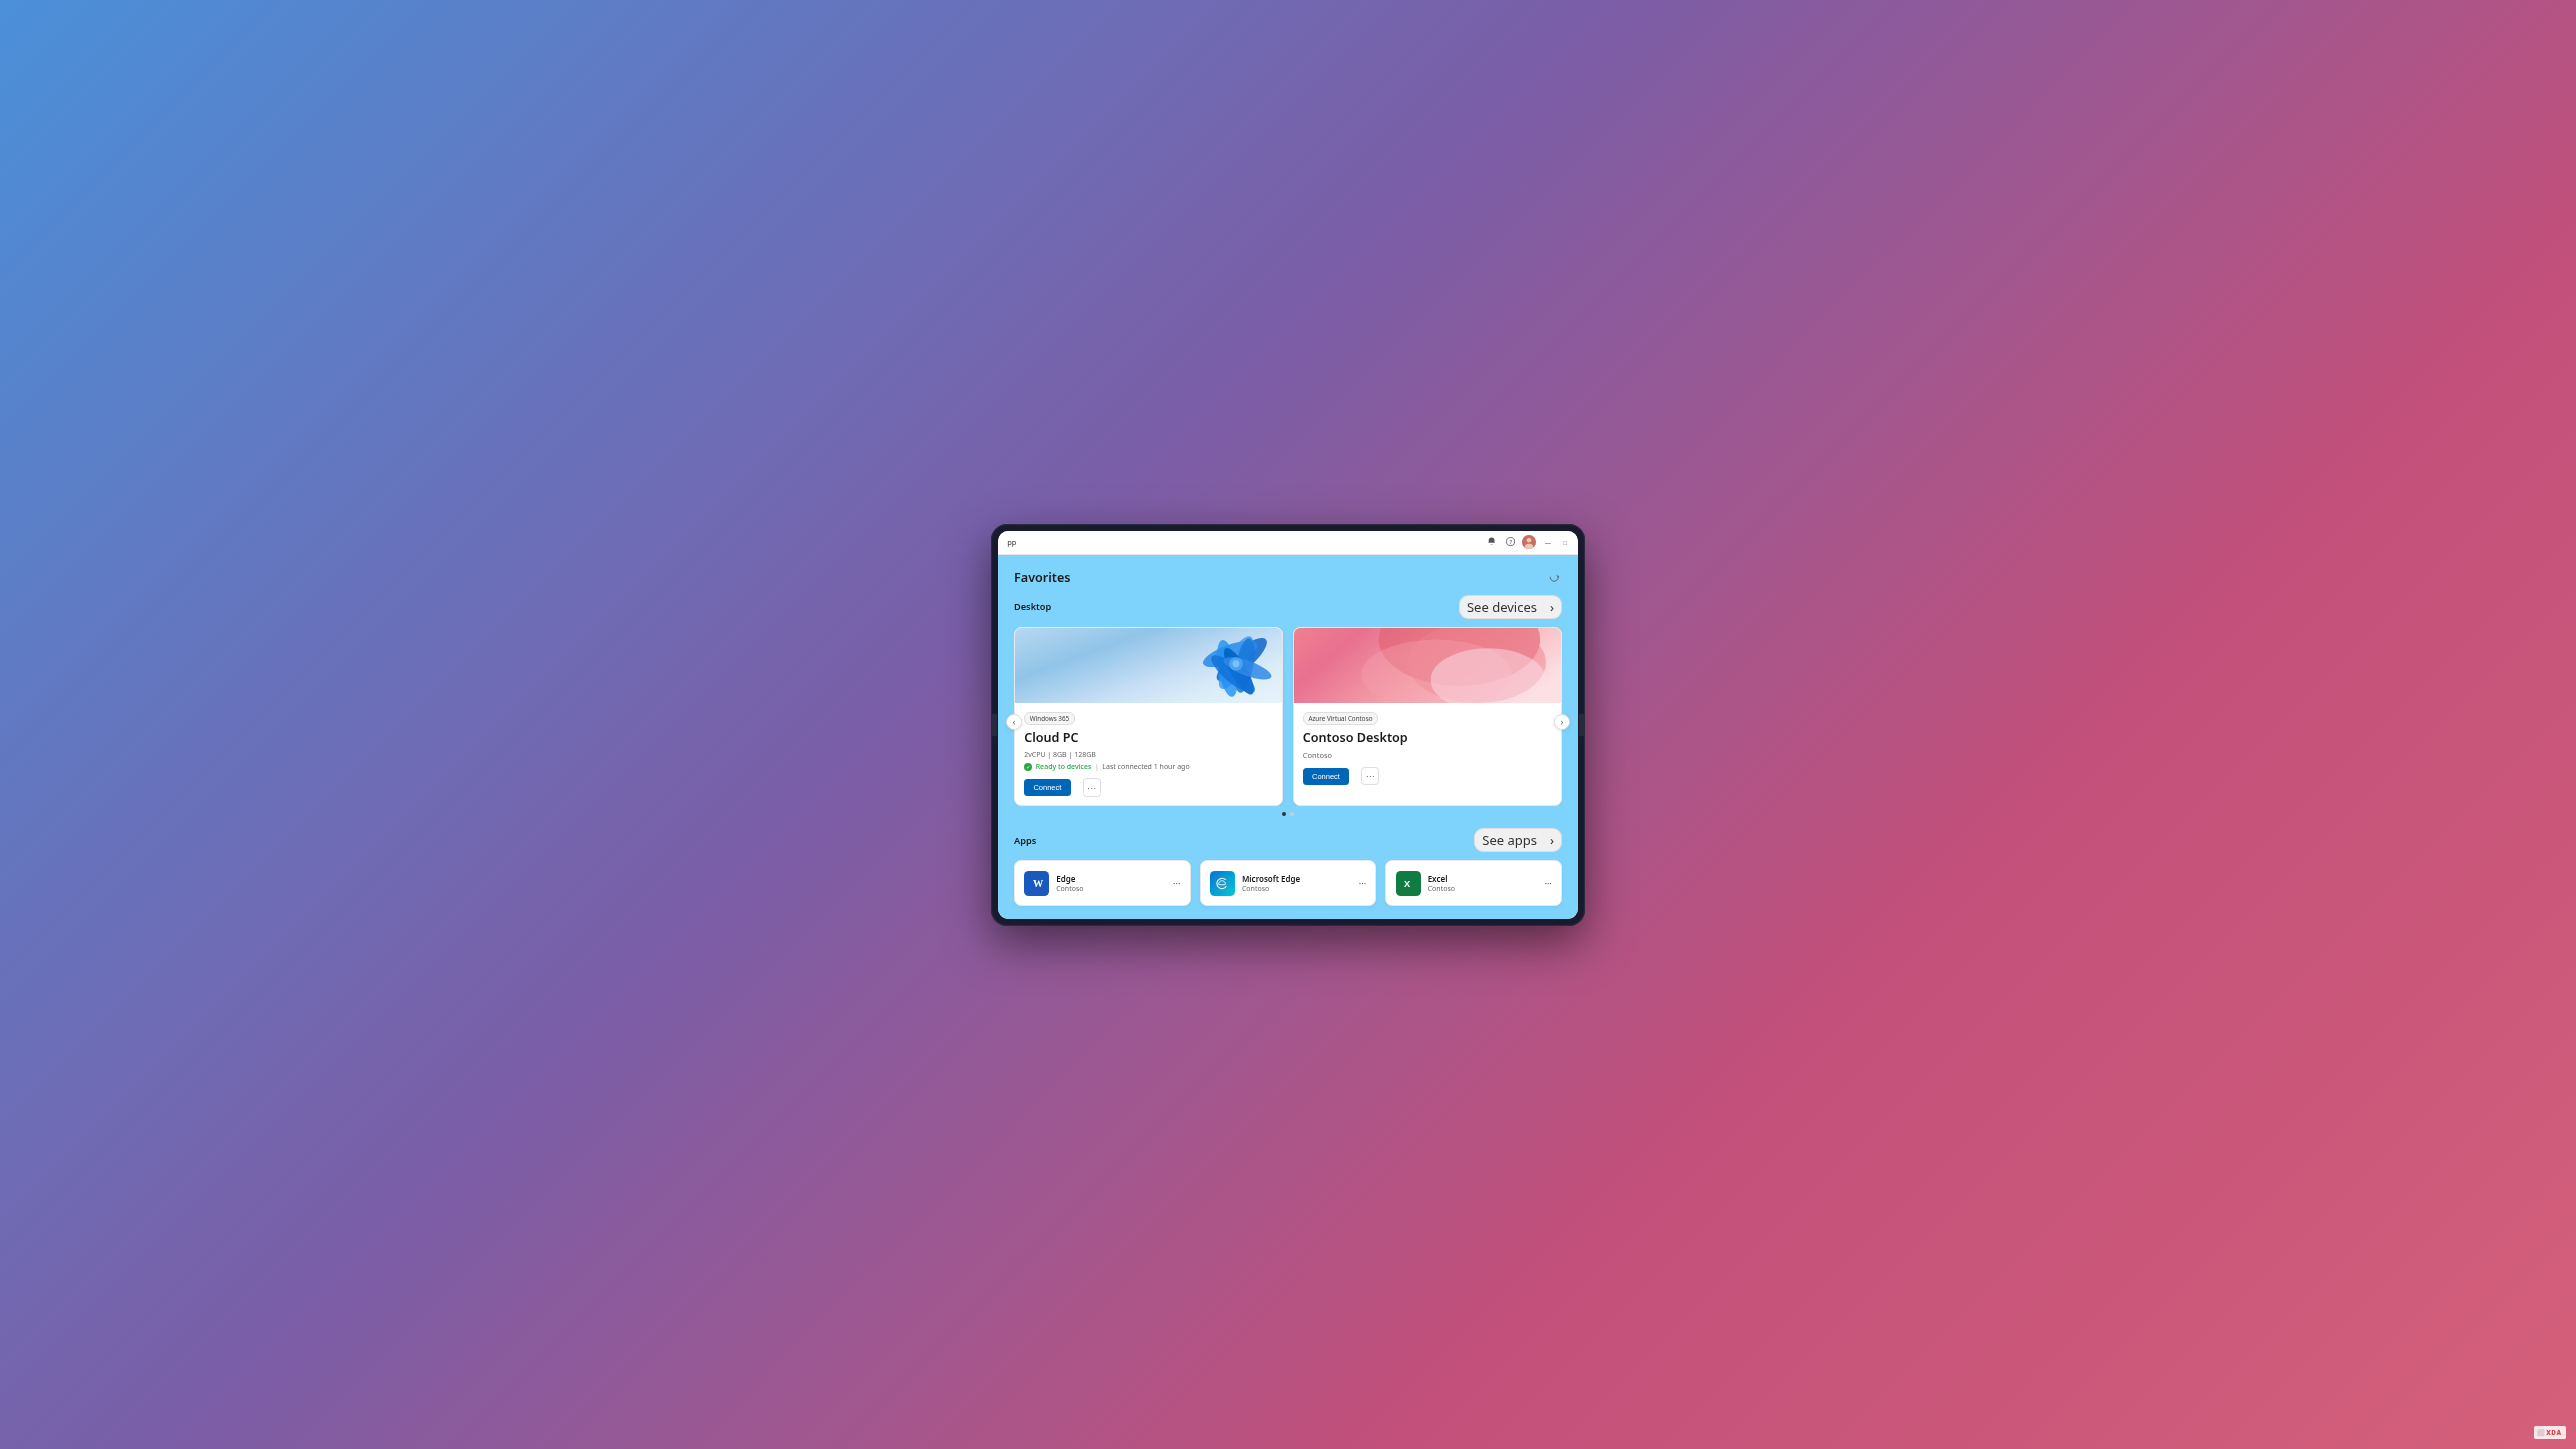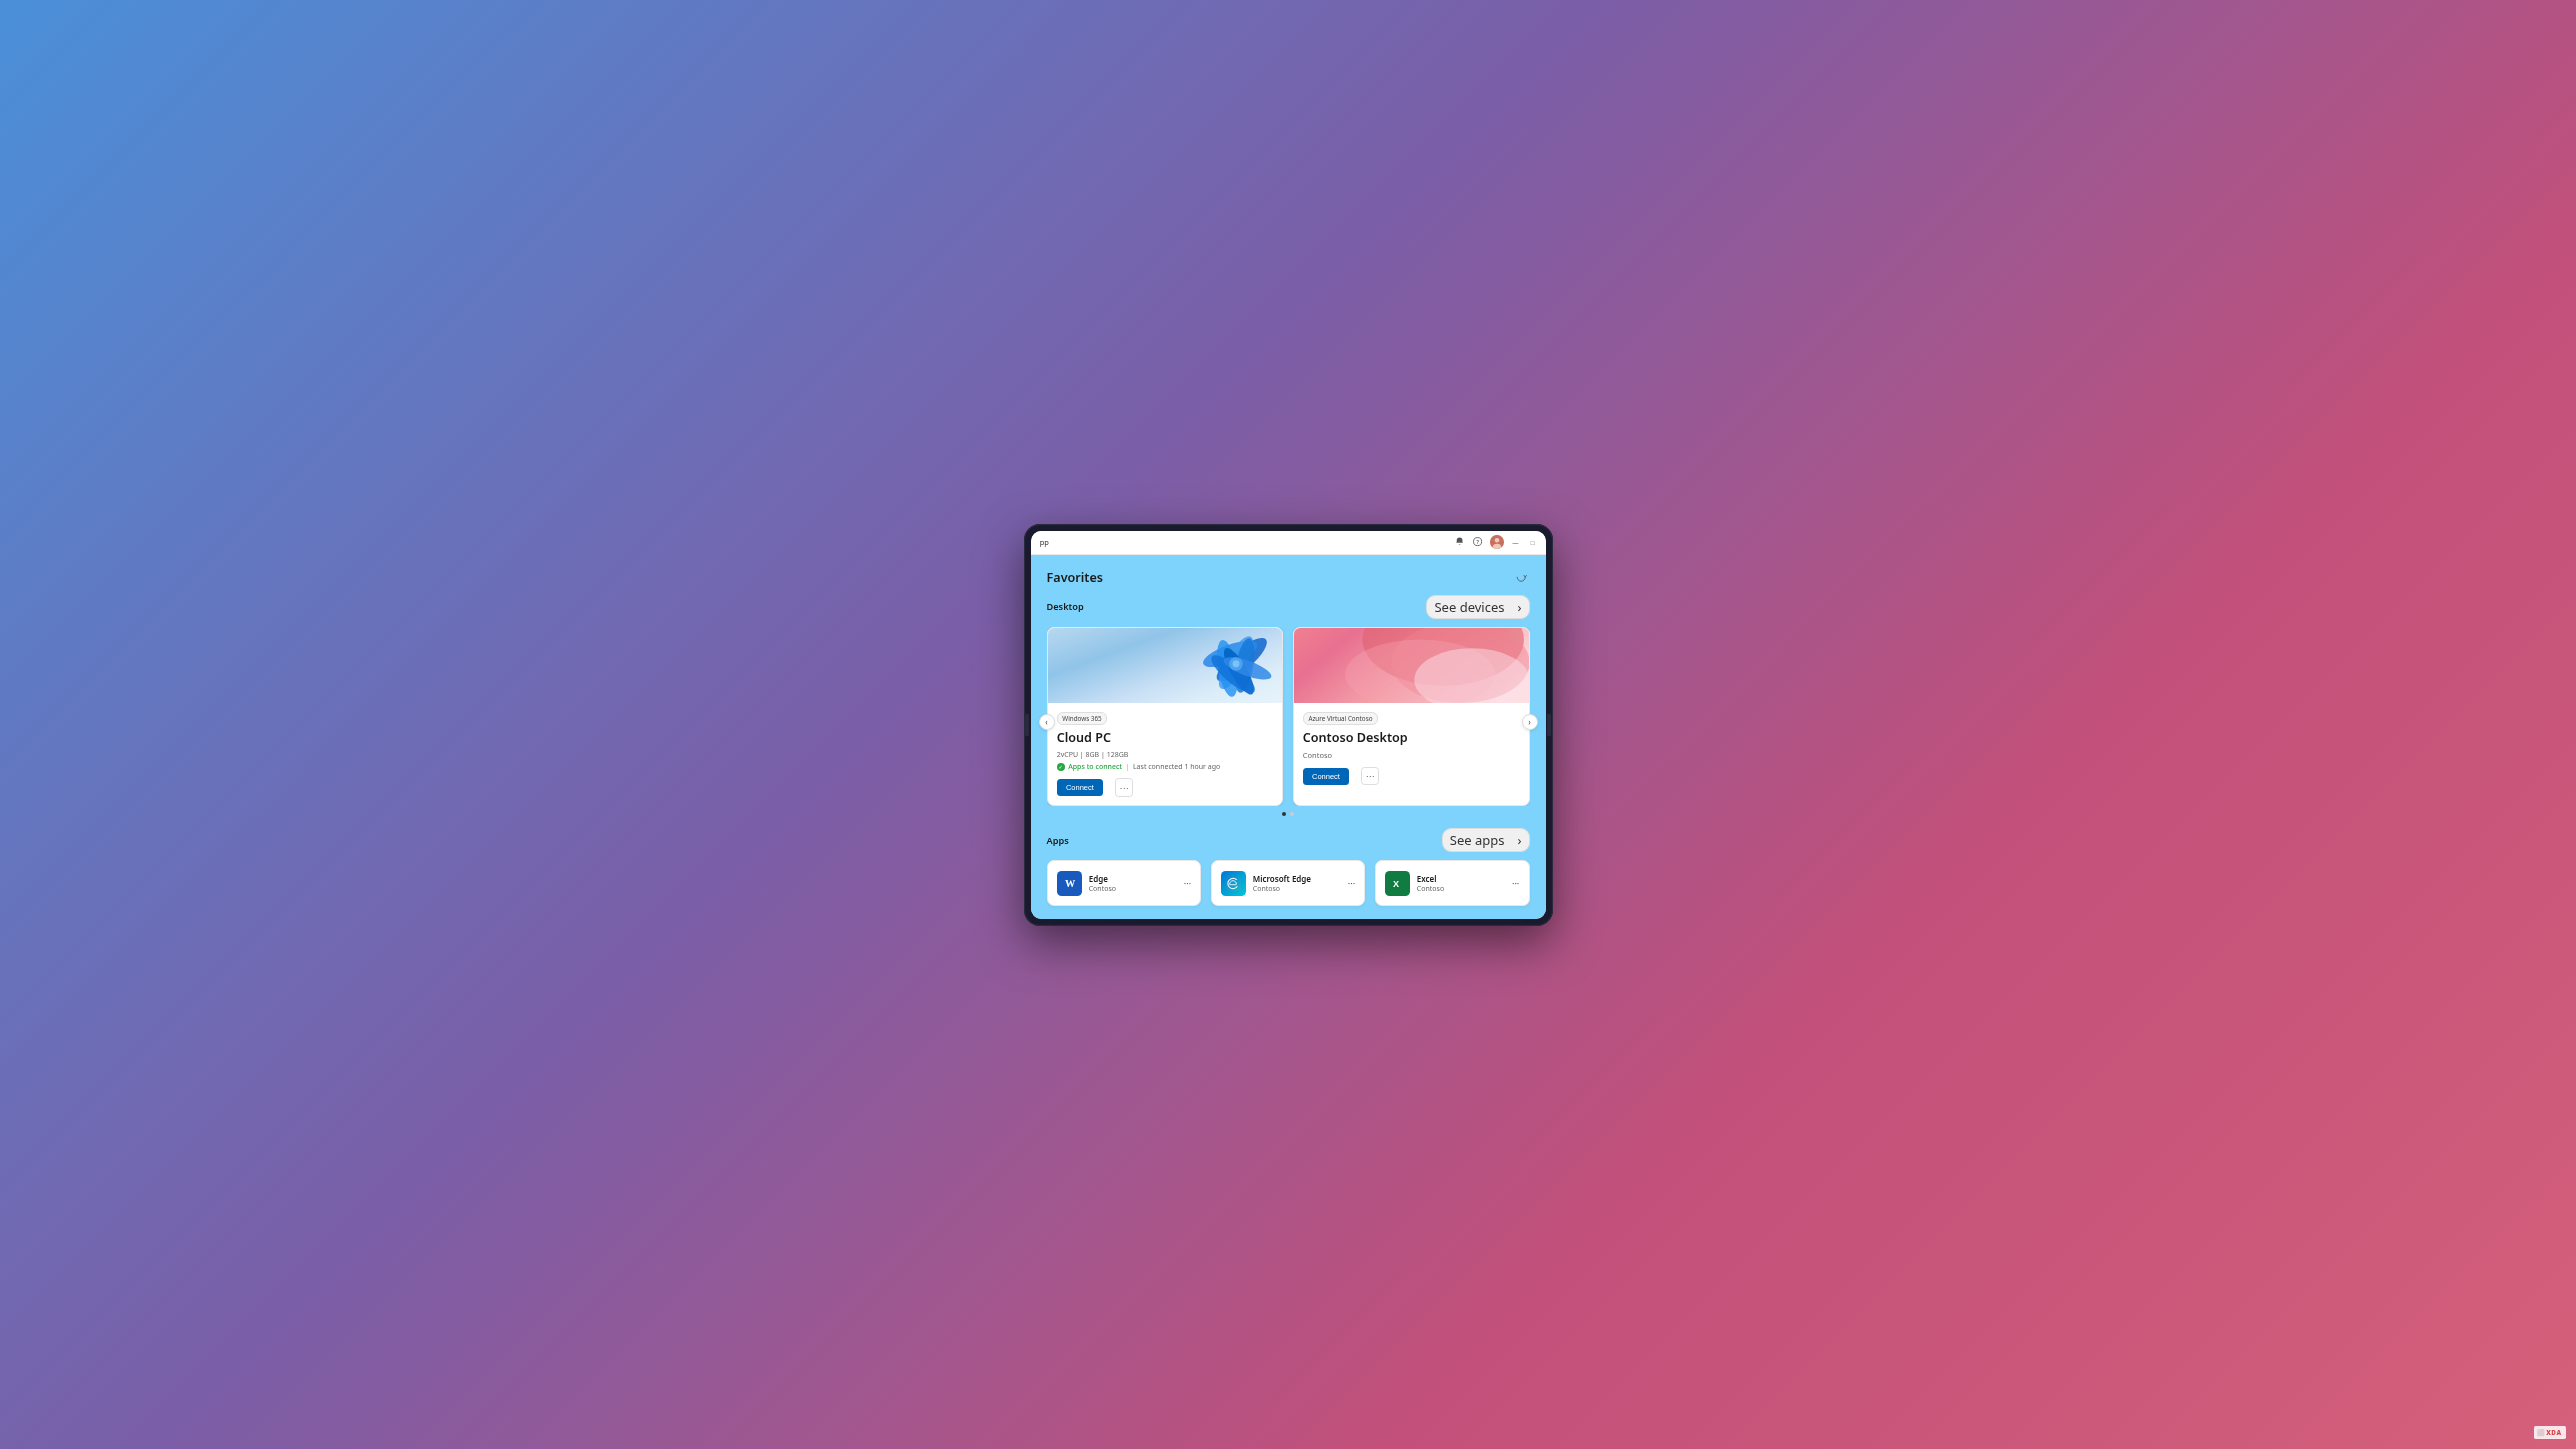--- a/index.html
+++ b/index.html
@@ -8,21 +8,21 @@
       width: 100vw;
       height: 100vh;
       display: flex;
       align-items: center;
       justify-content: center;
       background: linear-gradient(135deg, #4a90d9 0%, #7b5ea7 40%, #c2507a 70%, #d4607a 100%);
       font-family: 'Segoe UI', system-ui, -apple-system, sans-serif;
     }
 
     .tablet-frame {
-      width: 529px;
+      width: 594px;
       height: 402px;
       background: #1a1a2e;
       border-radius: 16px;
       padding: 7px;
       box-shadow: 0 17px 46px rgba(0,0,0,0.5), inset 0 0 0 1.2px #2a2a3e;
       position: relative;
     }
 
     .tablet-screen {
       width: 100%;
@@ -520,21 +520,21 @@
                   <circle cx="120" cy="62" r="6" fill="#90d0ff" opacity="0.7"></circle>
                 </svg>
               </div>
             </div>
             <div class="device-card-content">
               <span class="device-tag">Windows 365</span>
               <div class="device-name">Cloud PC</div>
               <div class="device-spec">2vCPU | 8GB | 128GB</div>
               <div class="device-status">
                 <div class="status-dot"></div>
-                <span class="status-ready">Apps to connect</span>
+                <span class="status-ready">Ready to devices</span>
                 <span class="status-sep">|</span>
                 <span class="status-time">Last connected 1 hour ago</span>
               </div>
               <div class="card-actions">
                 <button class="connect-btn">Connect</button>
                 <button class="more-btn">
                   <span>···</span>
                 </button>
               </div>
             </div>

